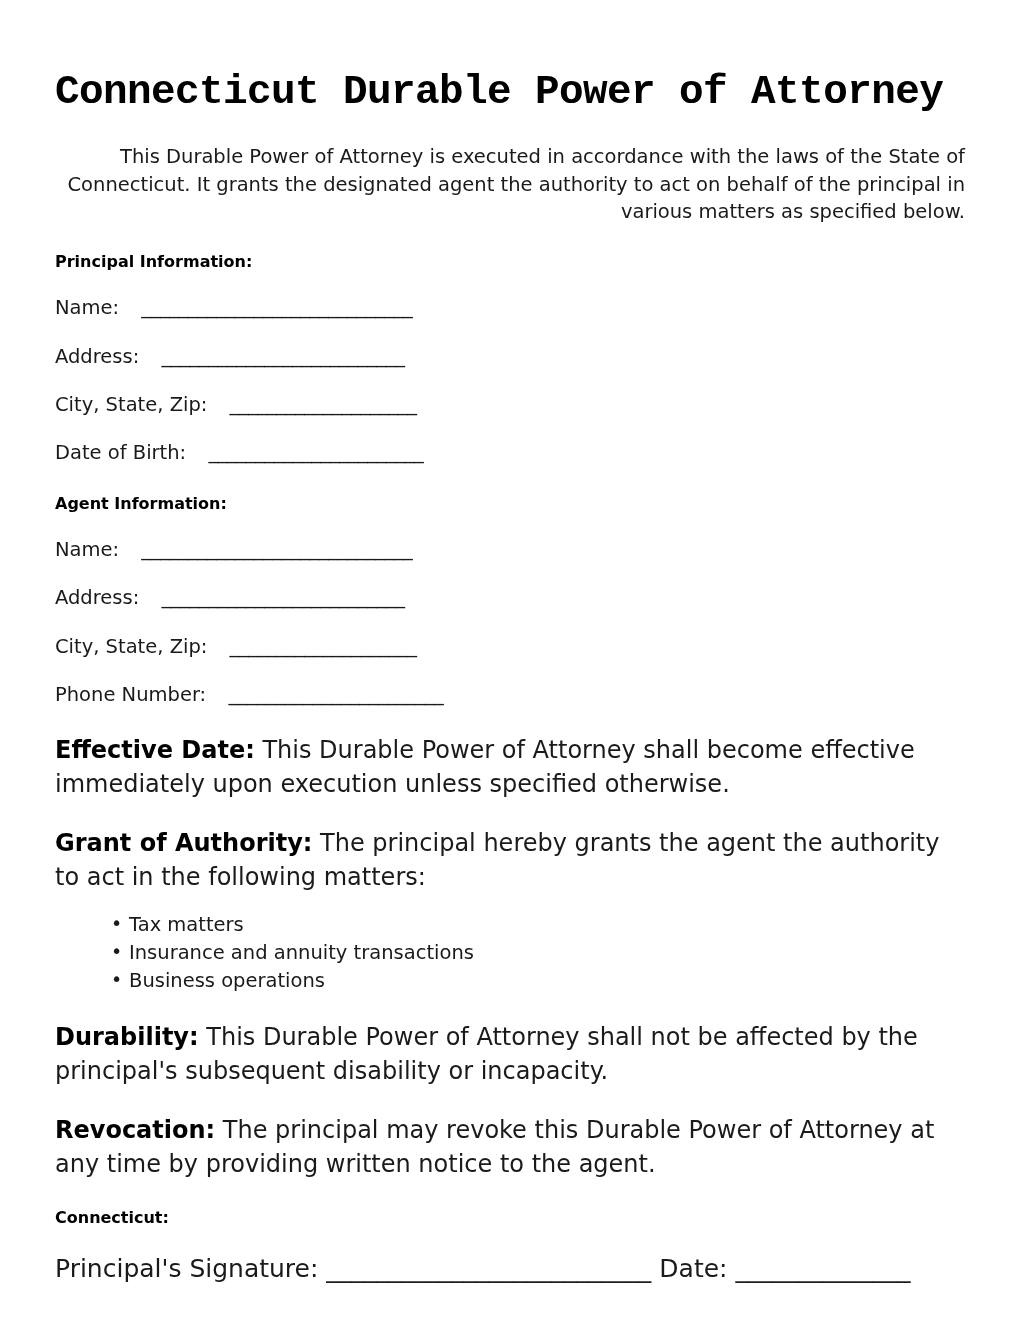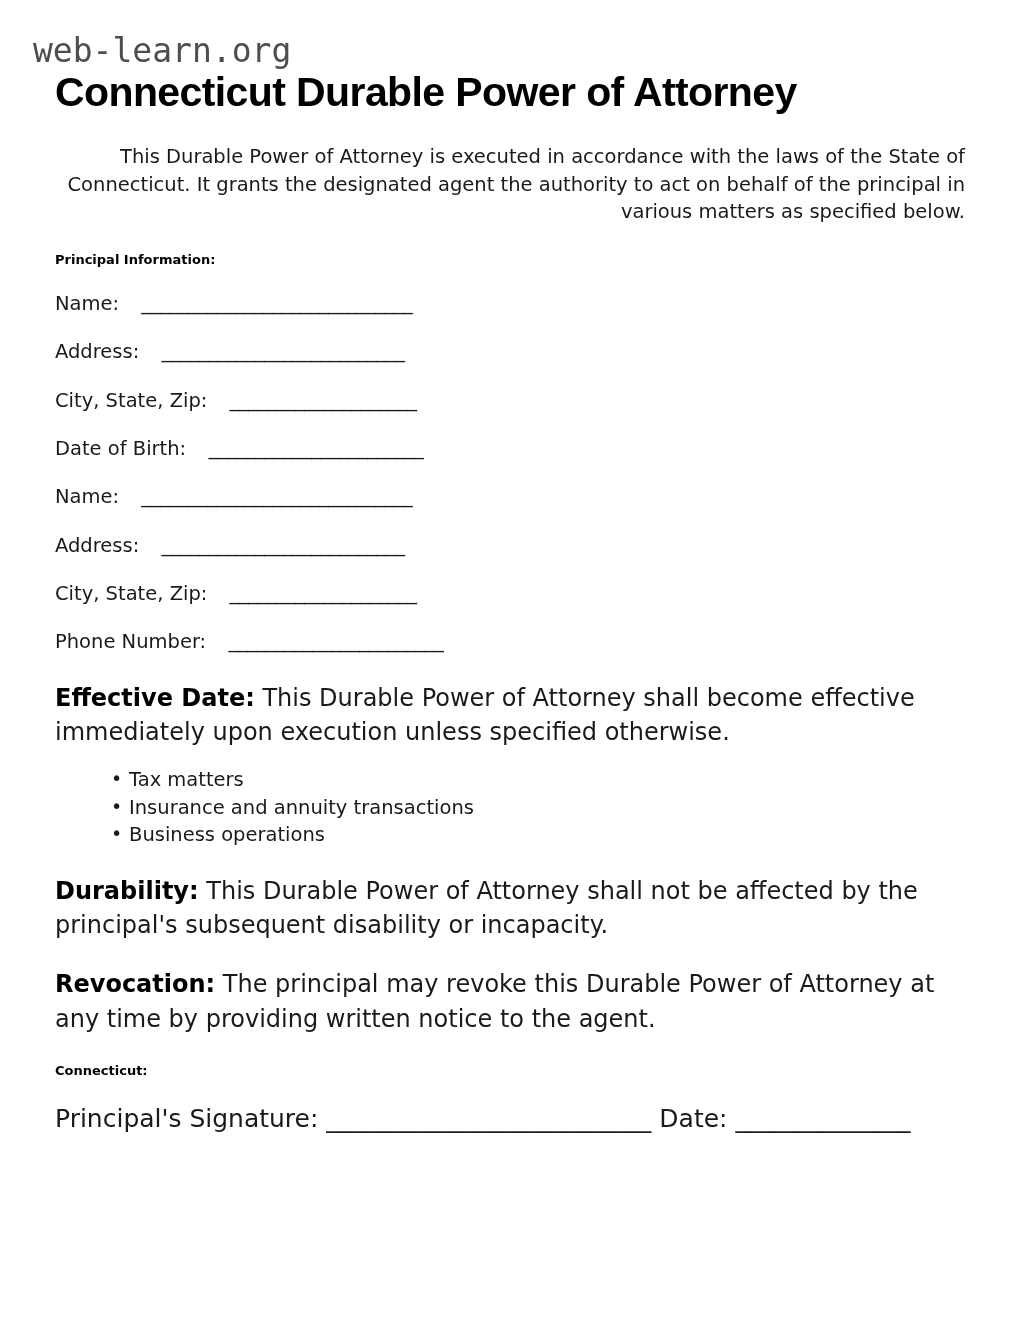--- a/index.html
+++ b/index.html
@@ -33,38 +33,38 @@
     white-space: nowrap;
     line-height: 1;
   }
   .content {
     position: absolute;
     left: 55px;
     top: 70px;
     width: 910px;
   }
   h1.doc-title {
-    font-family: Liberation Sans, sans-serif;
+    font-family: Liberation Mono, monospace;
     font-size: 41px;
     font-weight: bold;
     letter-spacing: -0.6px;
     margin: 0 0 0 0;
     line-height: 1.12;
     color: #000000;
     white-space: nowrap;
   }
   p.intro {
     font-size: 19.5px;
     line-height: 1.42;
     margin: 27px 0 0 0;
     color: #1a1a1a;
     text-align: right;
   }
   .section-heading {
-    font-size: 13px;
+    font-size: 16px;
     font-weight: bold;
     line-height: 1.4;
     margin: 25px 0 0 0;
     color: #000000;
   }
   .field-line {
     font-size: 19.5px;
     line-height: 1.4;
     margin: 21px 0 0 0;
     color: #1a1a1a;
@@ -114,21 +114,20 @@
   }
   .heading-tight {
     margin-top: 26px;
   }
 </style>
 </head>
 <body>
 
 <div class="page">
 
-  <div class="watermark">web-learn.org</div>
 
   <div class="content">
 
     <h1 class="doc-title">Connecticut Durable Power of Attorney</h1>
 
     <p class="intro">This Durable Power of Attorney is executed in accordance with the laws of the State of Connecticut. It grants the designated agent the authority to act on behalf of the principal in various matters as specified below.</p>
 
     <div class="section-heading">Principal Information:</div>
 
     <div class="field-line">
@@ -144,20 +143,21 @@
     <div class="field-line">
       <span>City, State, Zip:</span>
       <span class="blank">____________________</span>
     </div>
 
     <div class="field-line">
       <span>Date of Birth:</span>
       <span class="blank">_______________________</span>
     </div>
 
+    <div class="section-heading heading-tight">Agent Information:</div>
 
     <div class="field-line">
       <span>Name:</span>
       <span class="blank">_____________________________</span>
     </div>
 
     <div class="field-line">
       <span>Address:</span>
       <span class="blank">__________________________</span>
     </div>
@@ -169,20 +169,23 @@
 
     <div class="field-line">
       <span>Phone Number:</span>
       <span class="blank">_______________________</span>
     </div>
 
     <p class="para">
       <span class="lead">Effective Date:</span><span> This Durable Power of Attorney shall become effective immediately upon execution unless specified otherwise.</span>
     </p>
 
+    <p class="para">
+      <span class="lead">Grant of Authority:</span><span> The principal hereby grants the agent the authority to act in the following matters:</span>
+    </p>
 
     <ul class="matters">
       <li>Tax matters</li>
       <li>Insurance and annuity transactions</li>
       <li>Business operations</li>
     </ul>
 
     <p class="para">
       <span class="lead">Durability:</span><span> This Durable Power of Attorney shall not be affected by the principal's subsequent disability or incapacity.</span>
     </p>

